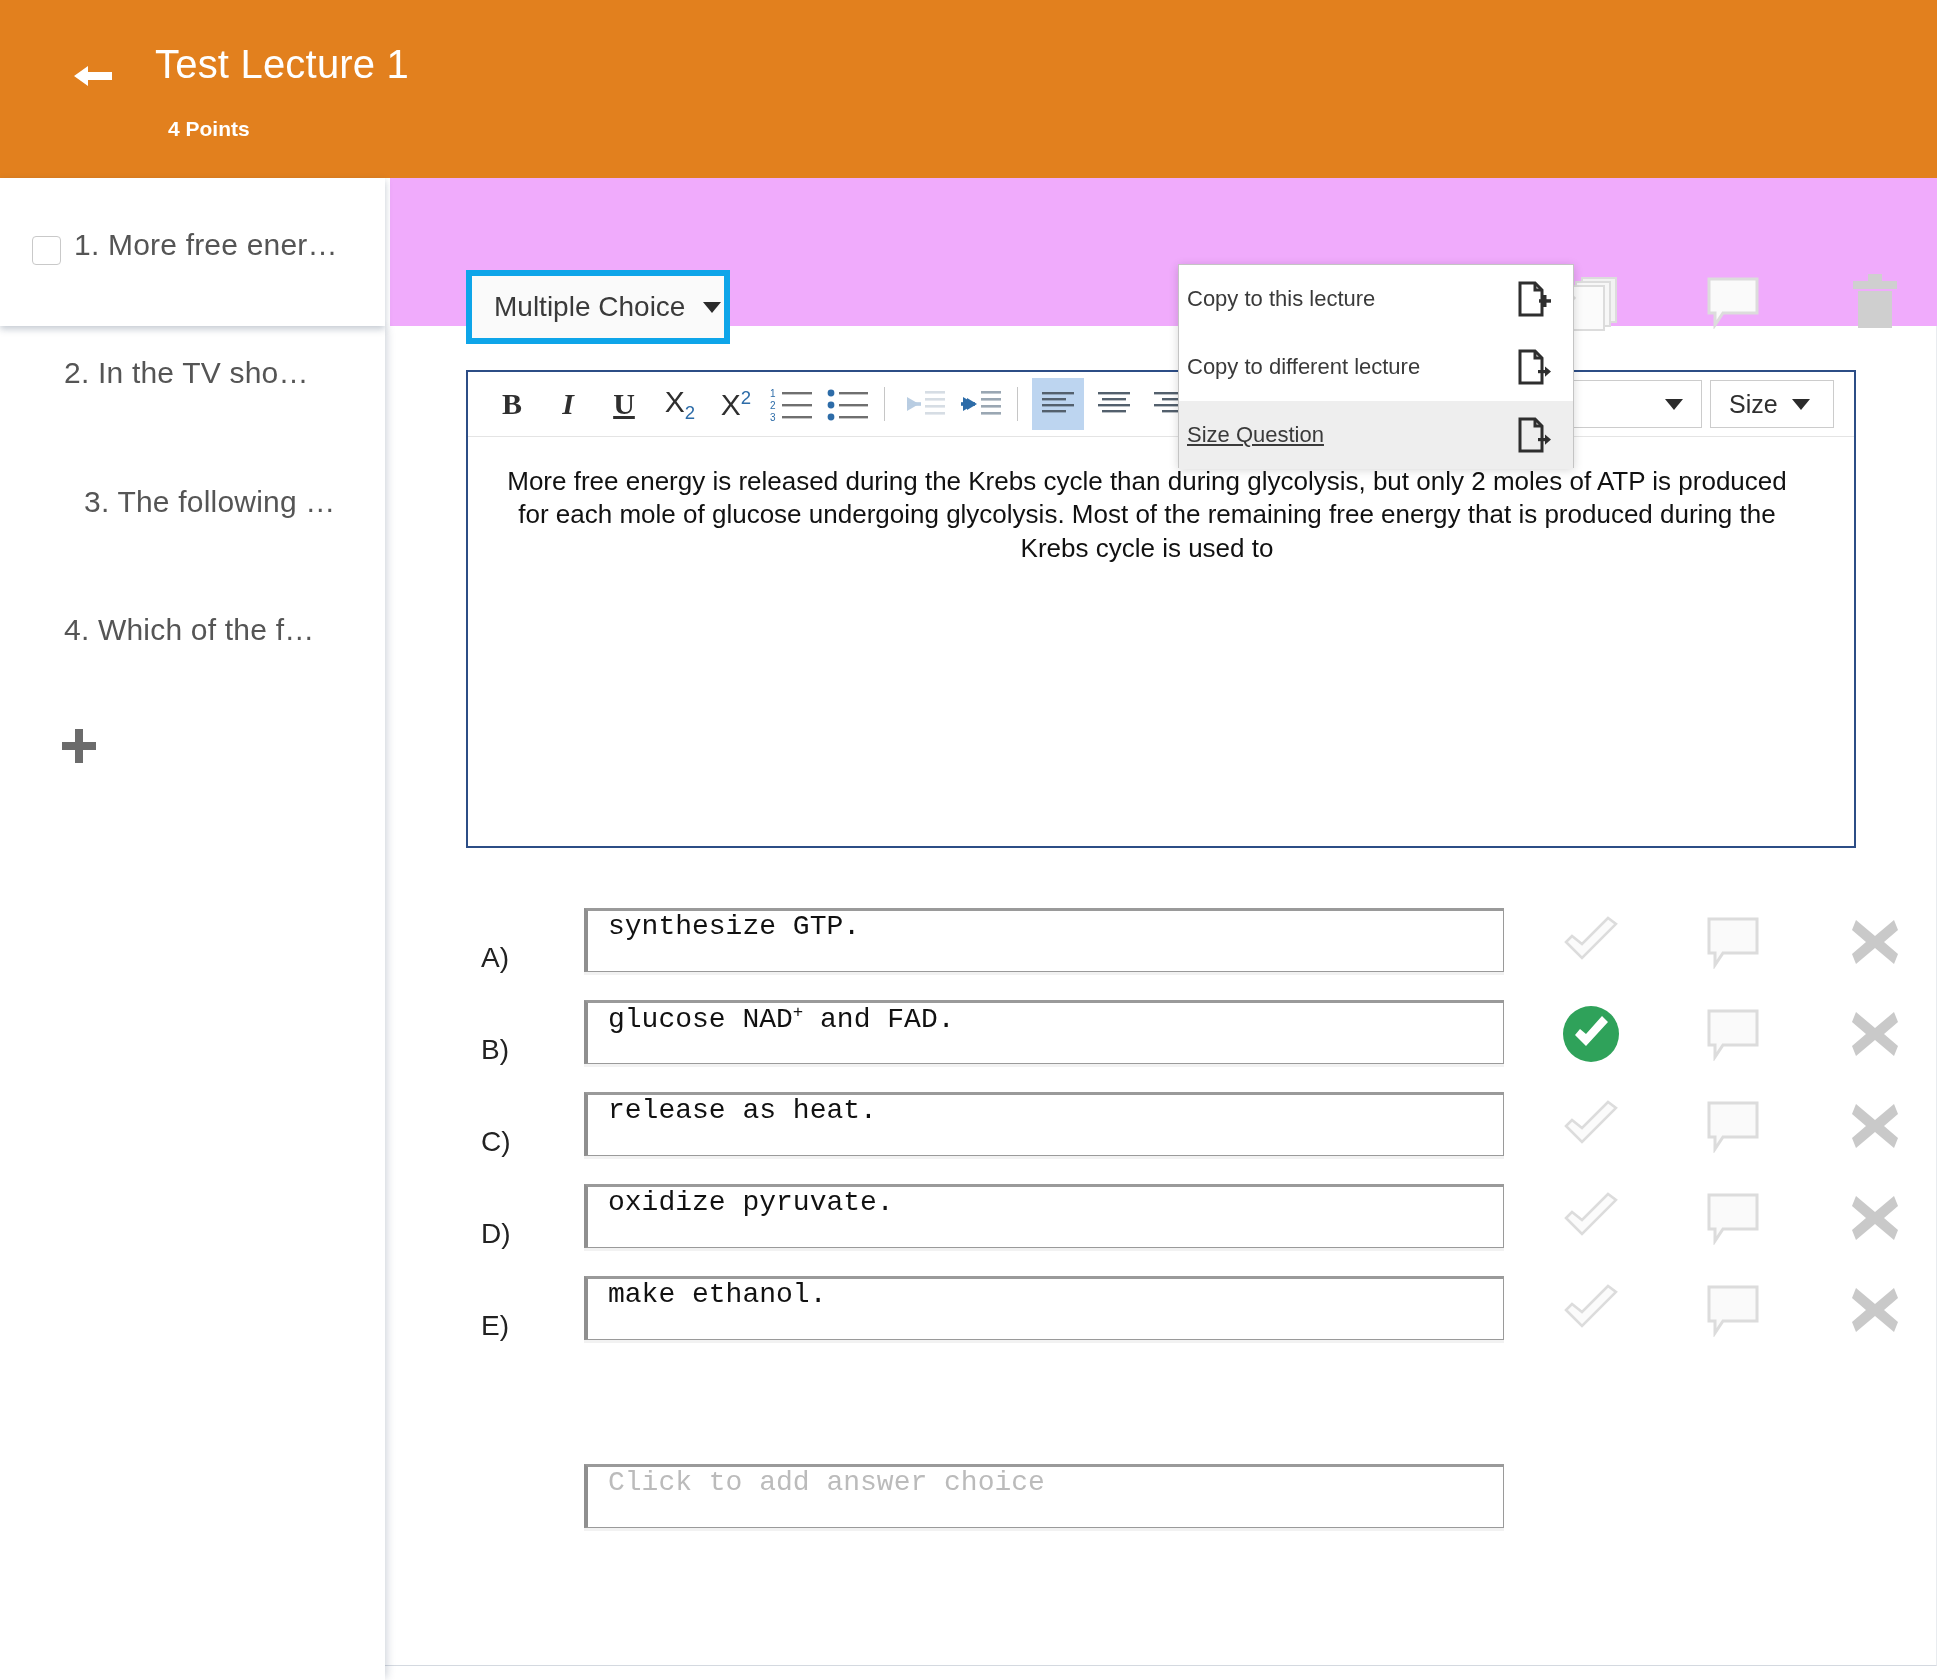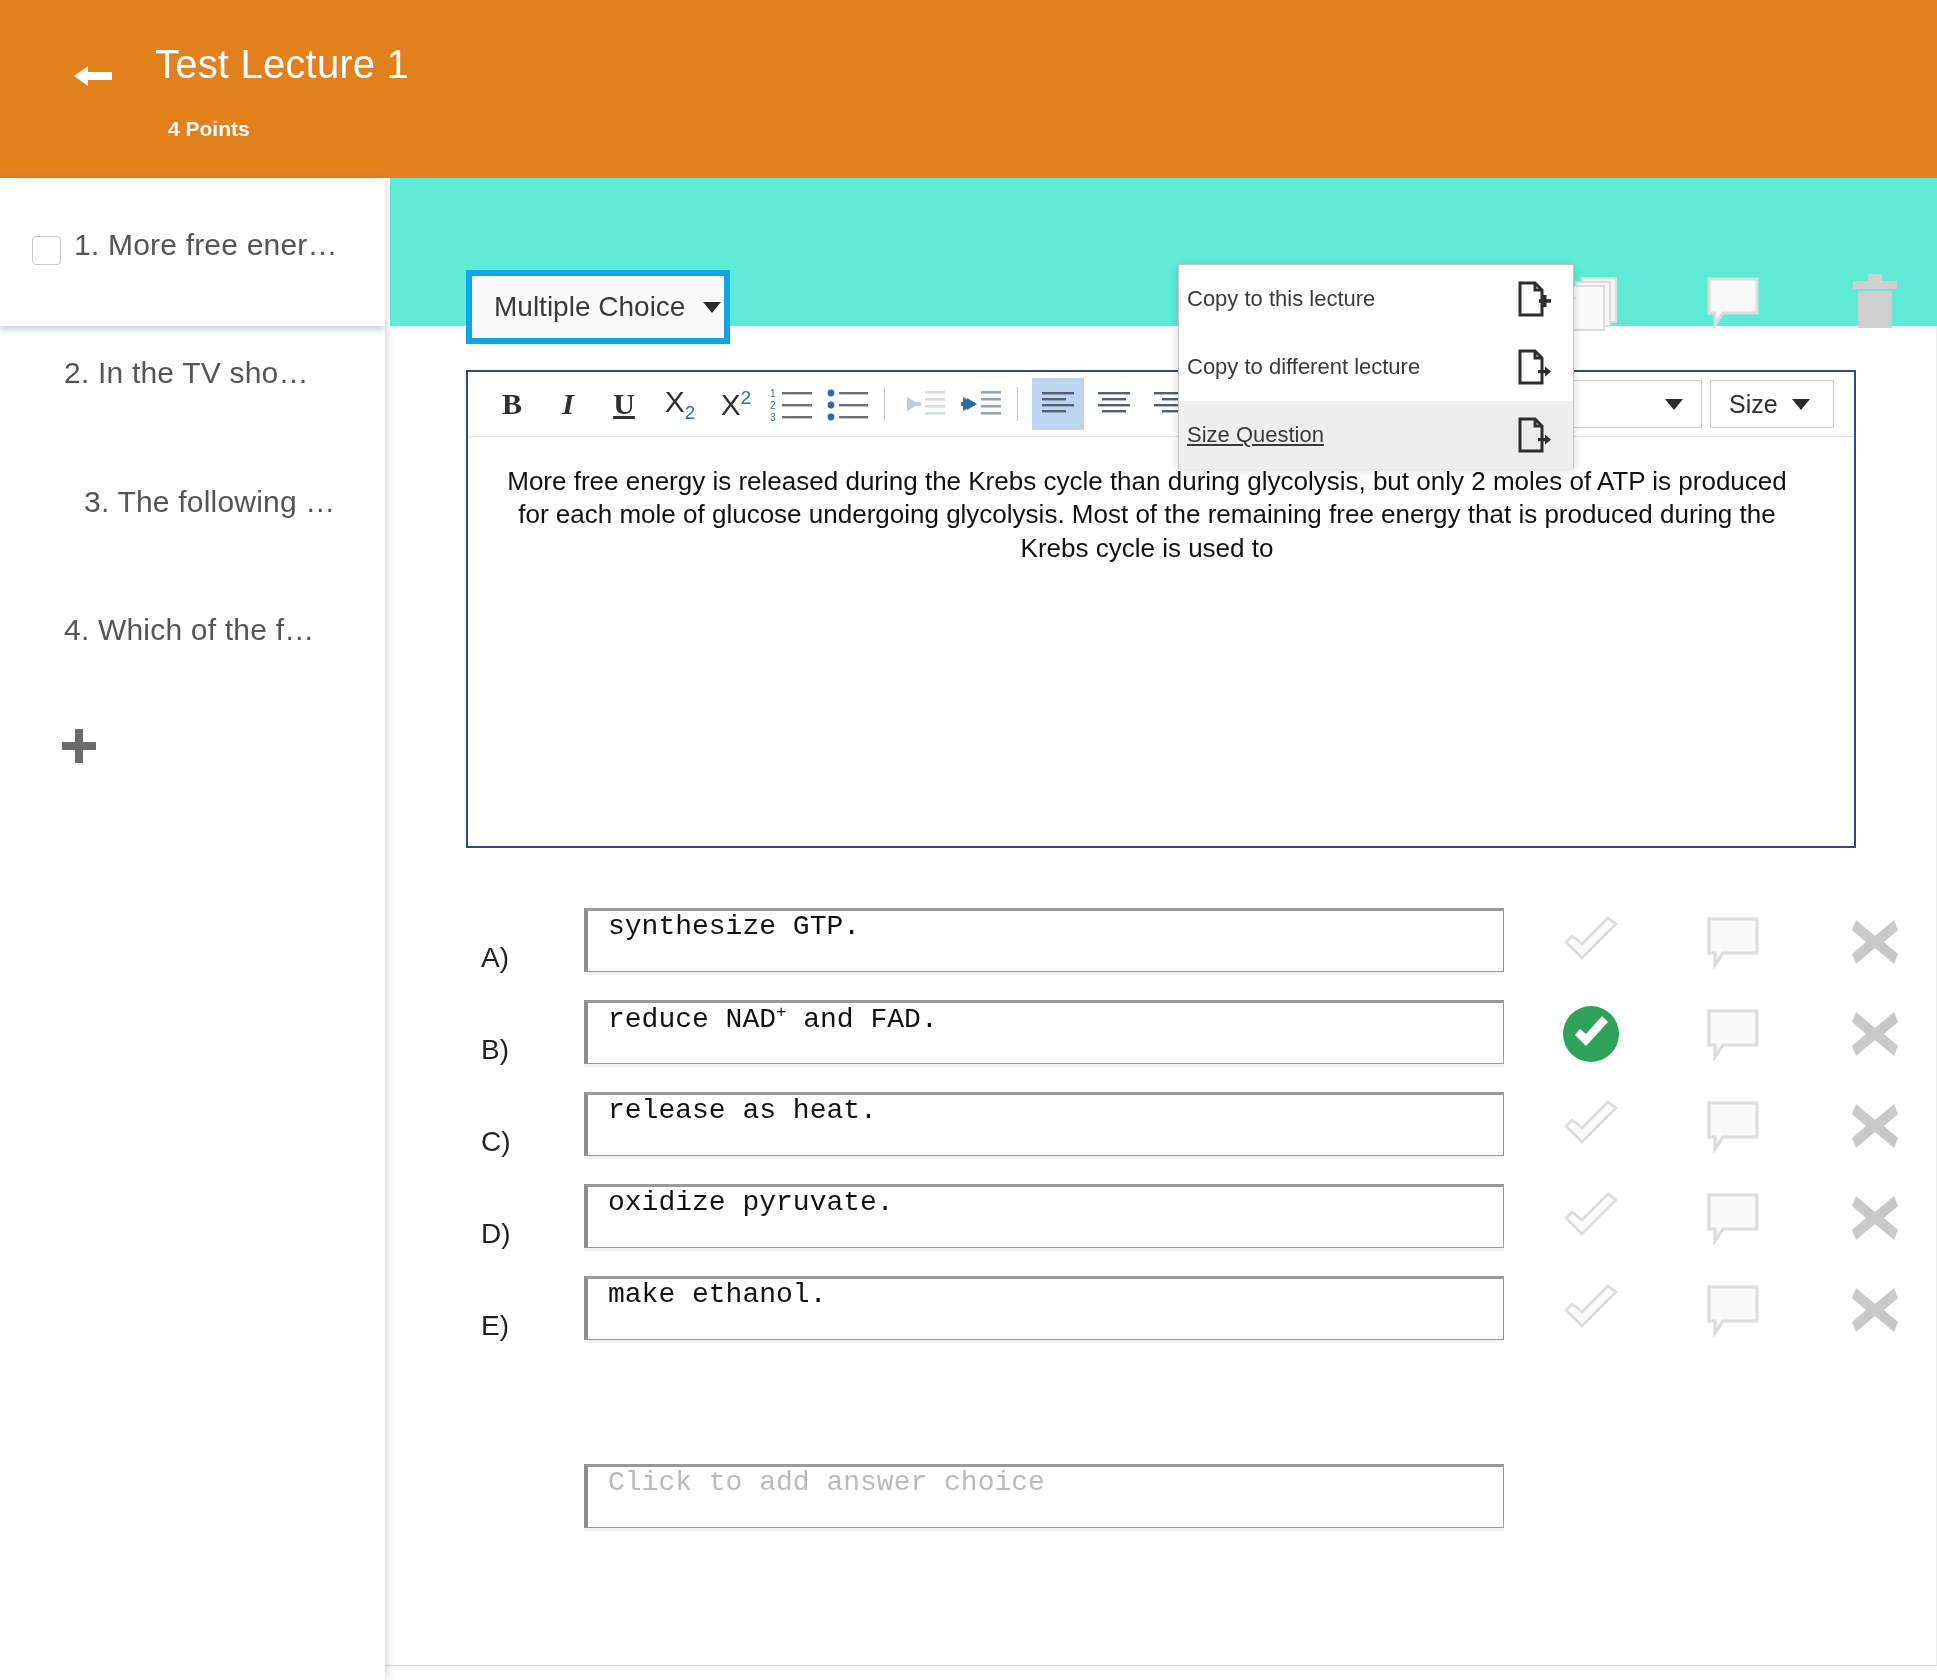--- a/index.html
+++ b/index.html
@@ -2,21 +2,21 @@
 <html><head>
 <meta charset="utf-8">
 <style>
   * { box-sizing: border-box; margin: 0; padding: 0; }
   html, body {
     width: 1937px; height: 1680px;
     background: #ffffff;
     font-family: "Liberation Sans", sans-serif;
     overflow: hidden;
   }
-  #root { position: relative; width: 1937px; height: 1280px; background:#5eead4; }
+  #root { position: relative; width: 1937px; height: 1280px; background:#f0abfc; }
 
   
   .header {
     position: absolute; left:0; top:0; width:1937px; height:178px;
     background: #e2801e;
   }
   .back-arrow {
     position:absolute; left:70px; top:56px; width:46px; height:40px;
     color:#ffffff; display:flex; align-items:center; justify-content:center;
     cursor:pointer;
@@ -395,21 +395,21 @@
           <svg width="54" height="52" viewBox="0 0 54 52">
             <path d="M8 4 L27 20 L46 4 L50 14 L36 26 L50 38 L46 48 L27 32 L8 48 L4 38 L18 26 L4 14 Z" fill="#c9c9c9"></path>
           </svg>
         </div>
       </div>
     </div>
 
     <div class="choice-row" style="top:1000px;">
       <div class="choice-letter">B)</div>
       <div class="choice-field">
-        <span class="choice-text"><span>reduce NAD</span><sup>+</sup><span> and FAD.</span></span>
+        <span class="choice-text"><span>glucose NAD</span><sup>+</sup><span> and FAD.</span></span>
       </div>
       <div class="choice-actions">
         <div class="ca-icon ca-check">
           <svg width="62" height="60" viewBox="0 0 62 60">
             <circle cx="31" cy="30" r="28" fill="#2fa25a"></circle>
             <path d="M15 31 L26 42 L48 18 L42 12 L26 30 L20 25 Z" fill="#ffffff"></path>
           </svg>
         </div>
         <div class="ca-icon ca-comment">
           <svg width="56" height="54" viewBox="0 0 56 54">

